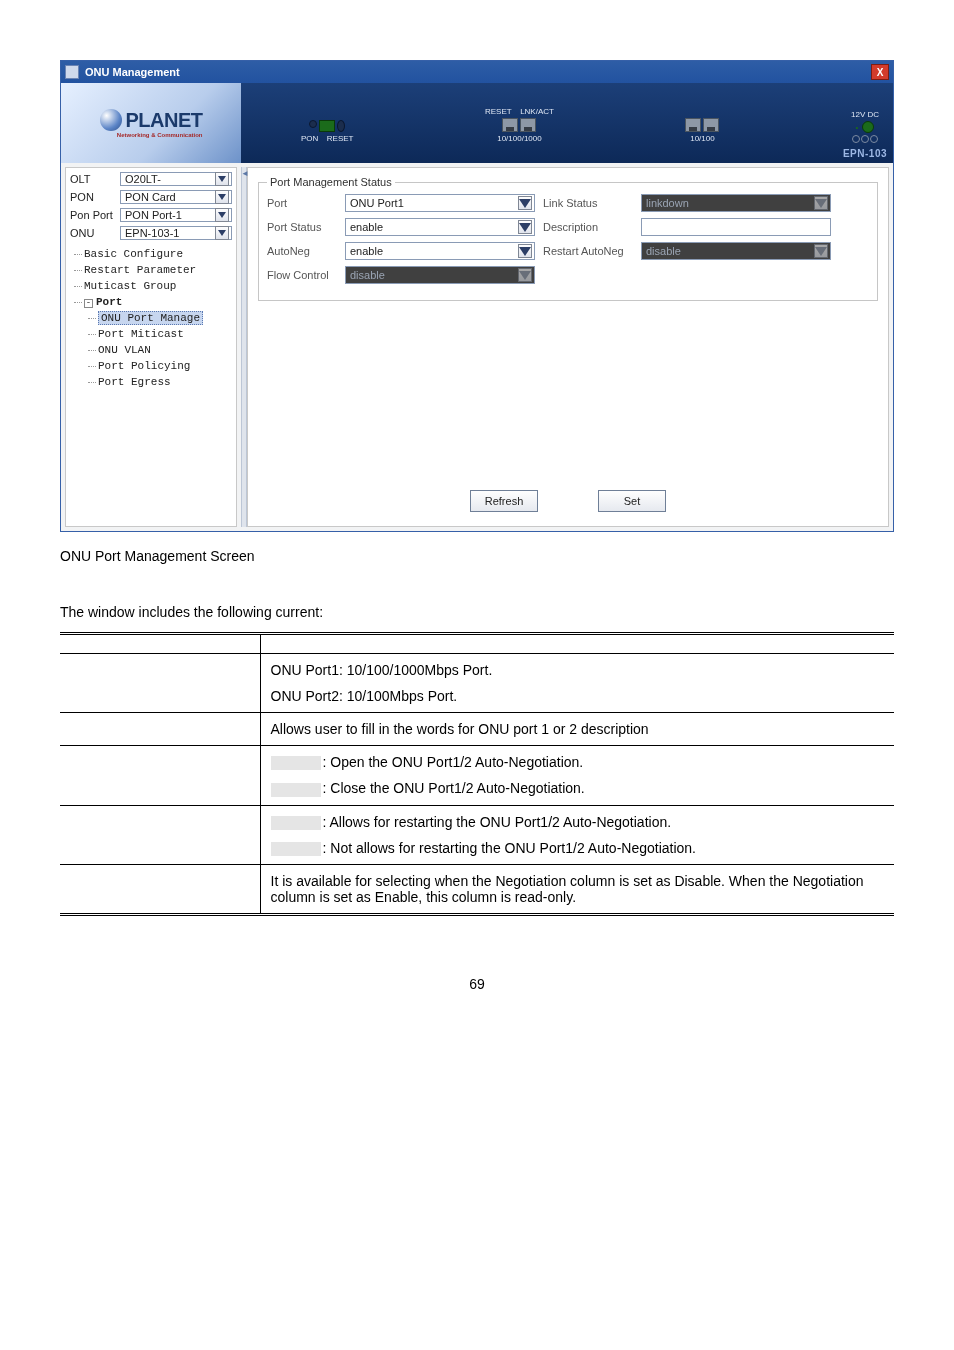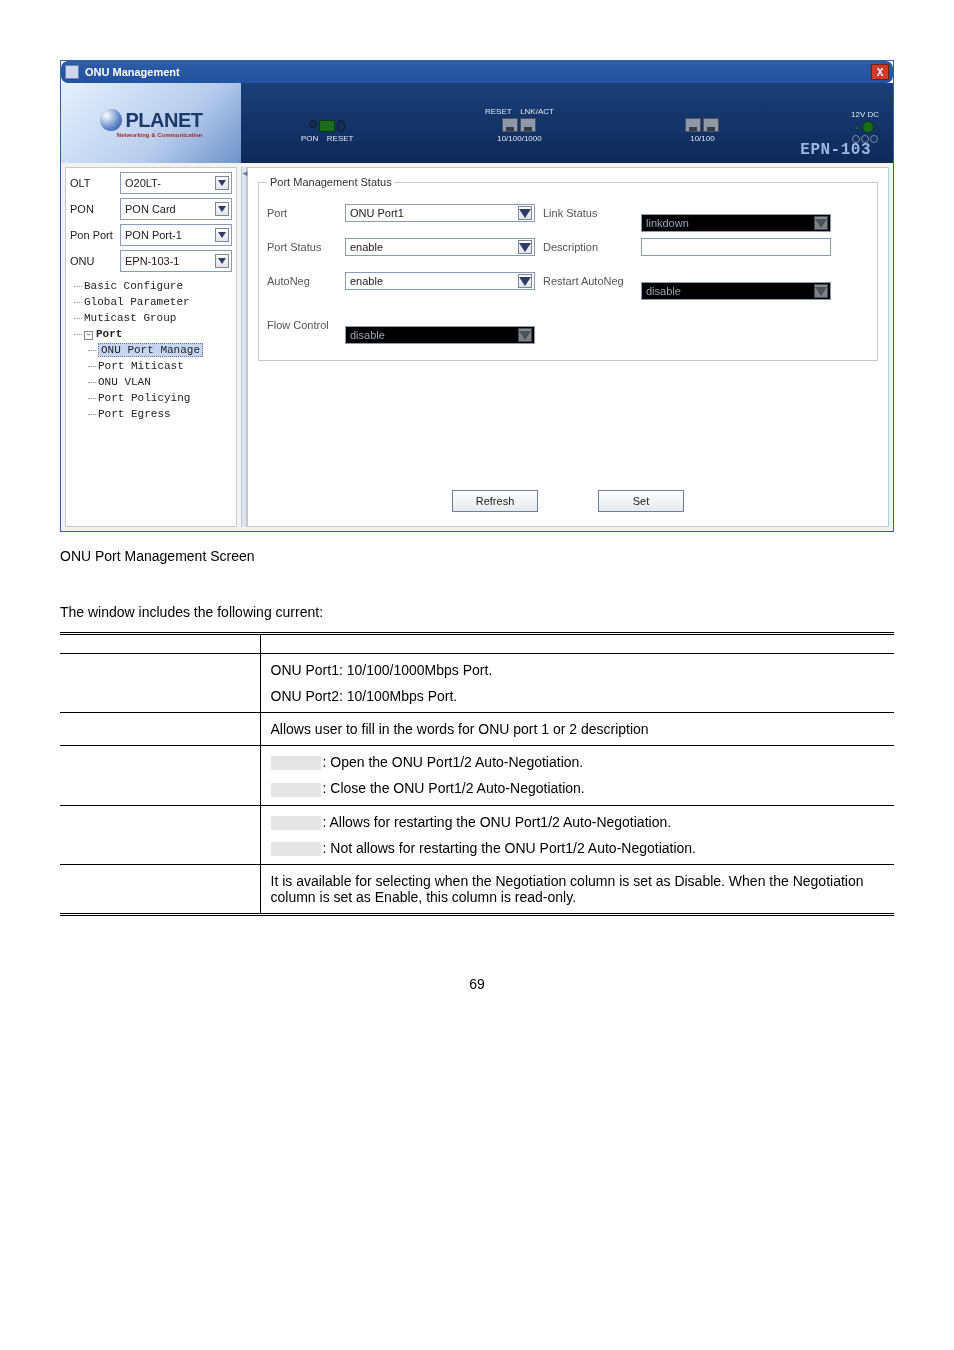--- a/index.html
+++ b/index.html
@@ -19,21 +19,20 @@
   }
   .titlebar {
     height: 22px;
     background: linear-gradient(#2e5da6, #2252a0);
     color: #fff;
     display: flex;
     align-items: center;
     padding: 0 4px;
     font-size: 11px;
     font-weight: bold;
-    border-radius: 7px;
   }
   .titlebar .app-icon {
     width: 14px; height: 14px;
     background: #cfd9ec;
     border: 1px solid #6b84b4;
     margin-right: 6px;
     display: inline-block;
   }
   .titlebar .title { flex: 1; }
   .titlebar .close {
@@ -75,40 +74,40 @@
   .ports-row { display:flex; gap:2px; }
   .led-dot { width:8px; height:8px; border-radius:50%; background:#1b2d4d; border:1px solid #0a1730; }
   .led-box { width:16px; height:12px; background:#1b6b1b; border:1px solid #0a3a0a; }
   .led-box.dark { background:#1b2d4d; border-color:#0a1730; }
   .rj45 { width:16px; height:14px; background:#8e98a6; border:1px solid #4b5560; position:relative; }
   .rj45::after { content:""; position:absolute; left:3px; right:3px; bottom:0; height:4px; background:#363c45; }
   .dc-plug { width:12px; height:12px; border-radius:50%; background:#1b6b1b; border:1px solid #0a3a0a; }
   .barrel-row { display:flex; gap:1px; }
   .barrel { width:8px; height:8px; border-radius:50%; border:1px solid #7c8aa1; }
   .banner .model {
-    position:absolute; right:22px; bottom:4px;
-    color:#9cb7e4; font-size:16px; font-weight:bold; letter-spacing:0.5px;font-family:Liberation Mono, monospace;
+    position:absolute; right:6px; bottom:4px;
+    color:#9cb7e4; font-size:10px; font-weight:bold; letter-spacing:0.5px;
   }
   
   .win-body { display:flex; background:#f2f3f4; }
   
   .sidebar {
     width: 172px;
     border: 1px solid #c8c8c8;
     background:#fff;
     margin: 4px;
     padding: 4px;
     font-size: 11px;
     color:#222;
     min-height: 360px;
   }
   .sel-row { display:flex; align-items:center; margin-bottom:4px; gap:4px; }
   .sel-row .lbl { width: 46px; }
   .combo {
-    flex:1; height:22px; border:1px solid #8a9bb5; background:#fff;
+    flex:1; height:14px; border:1px solid #8a9bb5; background:#fff;
     display:flex; align-items:center; justify-content:space-between;
     padding: 0 2px 0 4px; font-size:11px;
   }
   .combo .arrow {
     width:14px; height:14px; border:1px solid #808794; background:linear-gradient(#fdfdfe,#dfe3ec);
     display:flex; align-items:center; justify-content:center;
   }
   .combo .arrow svg { width:8px; height:6px; }
   .tree { margin-top:6px; line-height:16px; }
   .tree ul { list-style:none; margin:0; padding-left:14px;font-family:Liberation Mono, monospace; }
@@ -142,32 +141,32 @@
     grid-template-columns: 70px 190px 90px 190px;
     row-gap:6px; column-gap:8px;
     align-items:center;
   }
   .form-grid .lbl { color:#555; }
   .ctrl {
     height:18px; border:1px solid #8a9bb5; background:#fff;
     display:flex; align-items:center; justify-content:space-between;
     padding:0 2px 0 4px; font-size:11px; color:#222;
   }
-  .ctrl.readonly { color:#9aa4b3; background:#000000;margin-top:20px; }
+  .ctrl.readonly { color:#9aa4b3; background:#404040; }
   .ctrl.readonly .arrow { opacity:0.55; }
   .ctrl.textbox { justify-content:flex-start; }
   .ctrl .arrow {
     width:14px; height:14px; border:1px solid #808794; background:linear-gradient(#fdfdfe,#dfe3ec);
     display:flex; align-items:center; justify-content:center;
   }
   .buttons-row {
     flex:1; display:flex; align-items:flex-end; justify-content:center; gap:60px; padding-top:60px;
   }
   .btn {
-    width:86px; height:22px;
+    width:68px; height:22px;
     border:1px solid #6f7f97; background:linear-gradient(#fefefe,#e6e9ef);
     font-size:11px; color:#222; cursor:pointer;
   }
   
   .caption { text-align:left; font-size:14px; margin:16px 0 40px; }
   .intro { font-size:14px; margin-bottom:12px; }
   
   .desc-table {
     width: 100%;
     border-collapse: collapse;
@@ -306,21 +305,21 @@
                 <svg viewBox="0 0 8 6">
                   <path d="M0 0h8L4 6z" fill="#2c3e66"></path>
                 </svg>
               </span>
           </div>
         </div>
 
         <div class="tree">
           <ul>
             <li><span>Basic Configure</span></li>
-            <li><span>Global Parameter</span></li>
+            <li><span>Restart Parameter</span></li>
             <li><span>Muticast Group</span></li>
             <li>
               <span class="exp">-</span><b>Port</b>
               <ul>
                 <li><span class="sel">ONU Port Manage</span></li>
                 <li><span>Port Miticast</span></li>
                 <li><span>ONU VLAN</span></li>
                 <li><span>Port Policying</span></li>
                 <li><span>Port Egress</span></li>
               </ul>

